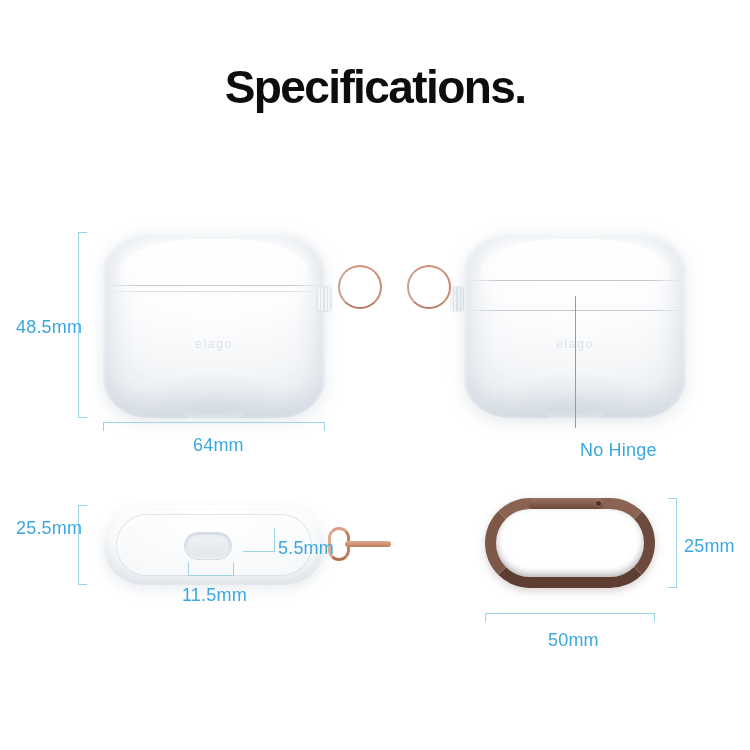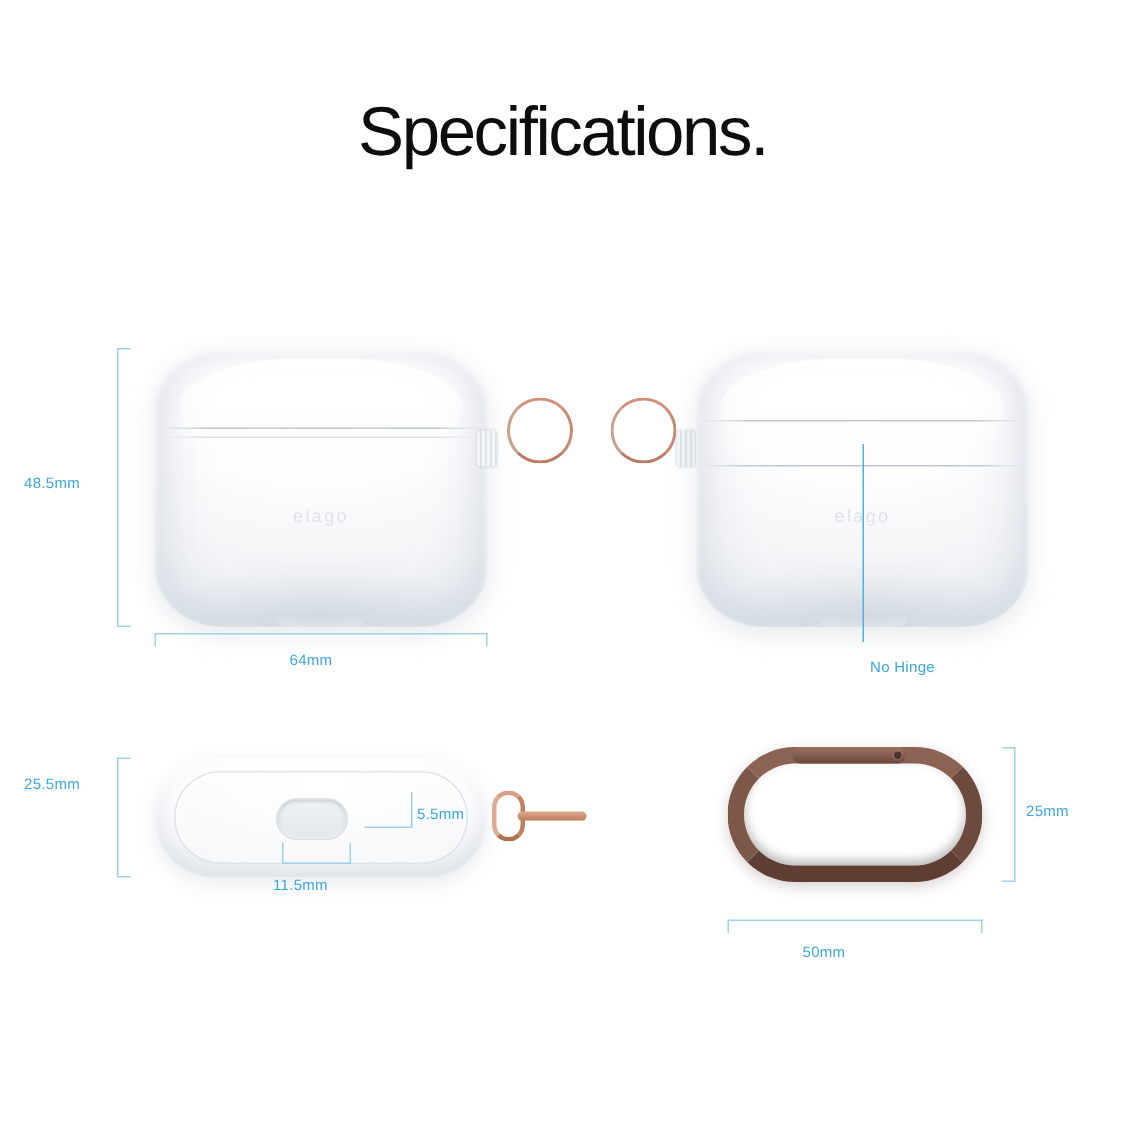--- a/index.html
+++ b/index.html
@@ -11,30 +11,30 @@
     overflow:hidden;
   }
   .page { position:absolute; inset:0; }
 
   
   #page-title{
     position:absolute;
     left:0; right:0; top:60px;
     text-align:center;
     font-size:46px;
-    font-weight:normal;
+    font-weight:bold;
     letter-spacing:-1.6px;
     color:#0d0d0d;
   }
 
   
   .dim-label{
     position:absolute;
     color:#3ba8dd;
-    font-size:10px;
+    font-size:18px;
     white-space:nowrap;
     letter-spacing:.2px;
   }
   .dim-v{  
     position:absolute;
     border:1.4px solid #9fd3e8;
     border-right:none;
     width:9px;
   }
   .dim-v.right{
@@ -247,15 +247,15 @@
 
   <div class="carabiner" style="left:485px; top:498px; width:170px; height:90px;">
     <div class="carabiner-gate" style="left:32px; top:-11px; width:76px;"></div>
     <div class="carabiner-pin" style="left:100px; top:-8px;"></div>
   </div>
 
   <div class="dim-v right" style="left:668px; top:498px; height:90px;"></div>
   <div class="dim-label" style="left:684px; top:536px;">25mm</div>
 
   <div class="dim-h up" style="left:485px; top:613px; width:170px;"></div>
-  <div class="dim-label" style="left:535px; top:630px;text-align:center;">50mm</div>
+  <div class="dim-label" style="left:548px; top:630px;text-align:center;">50mm</div>
 
 </div>
 
 </body></html>

